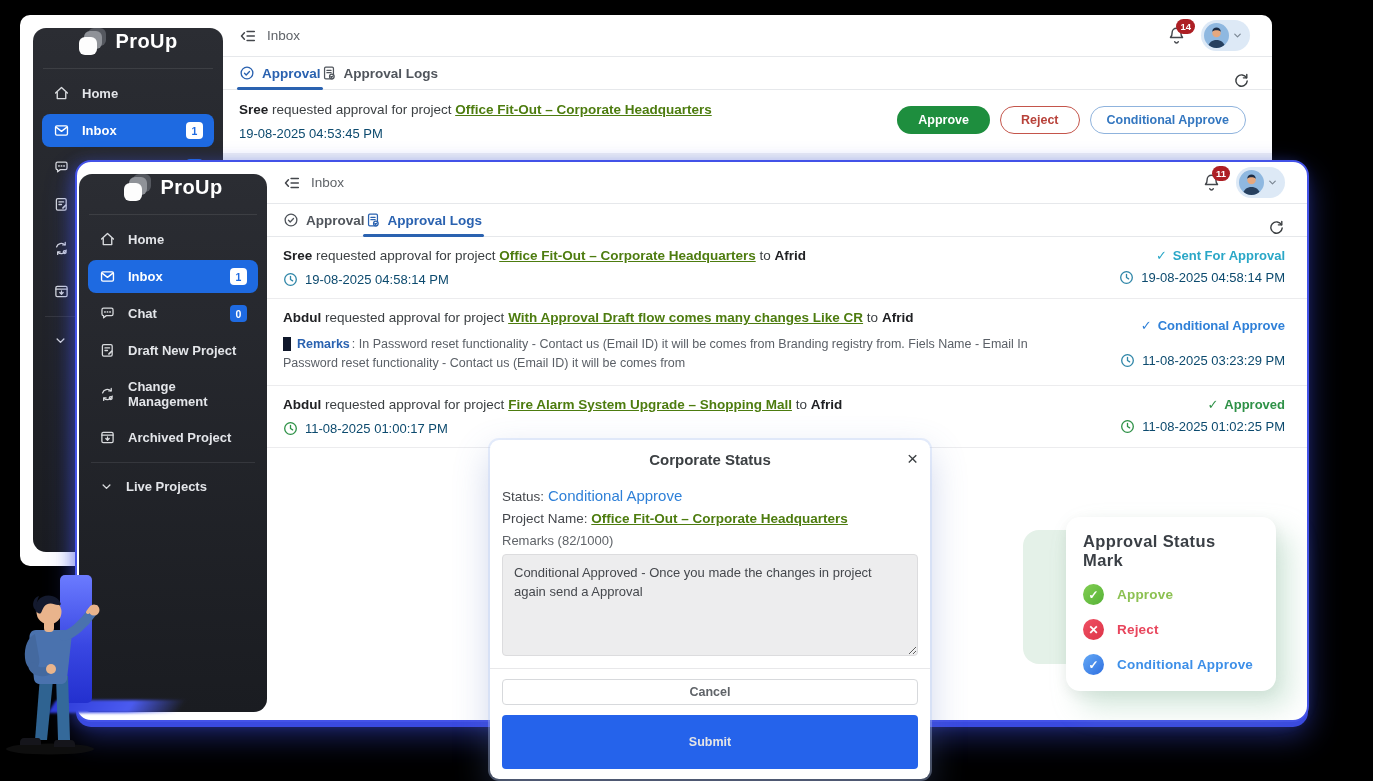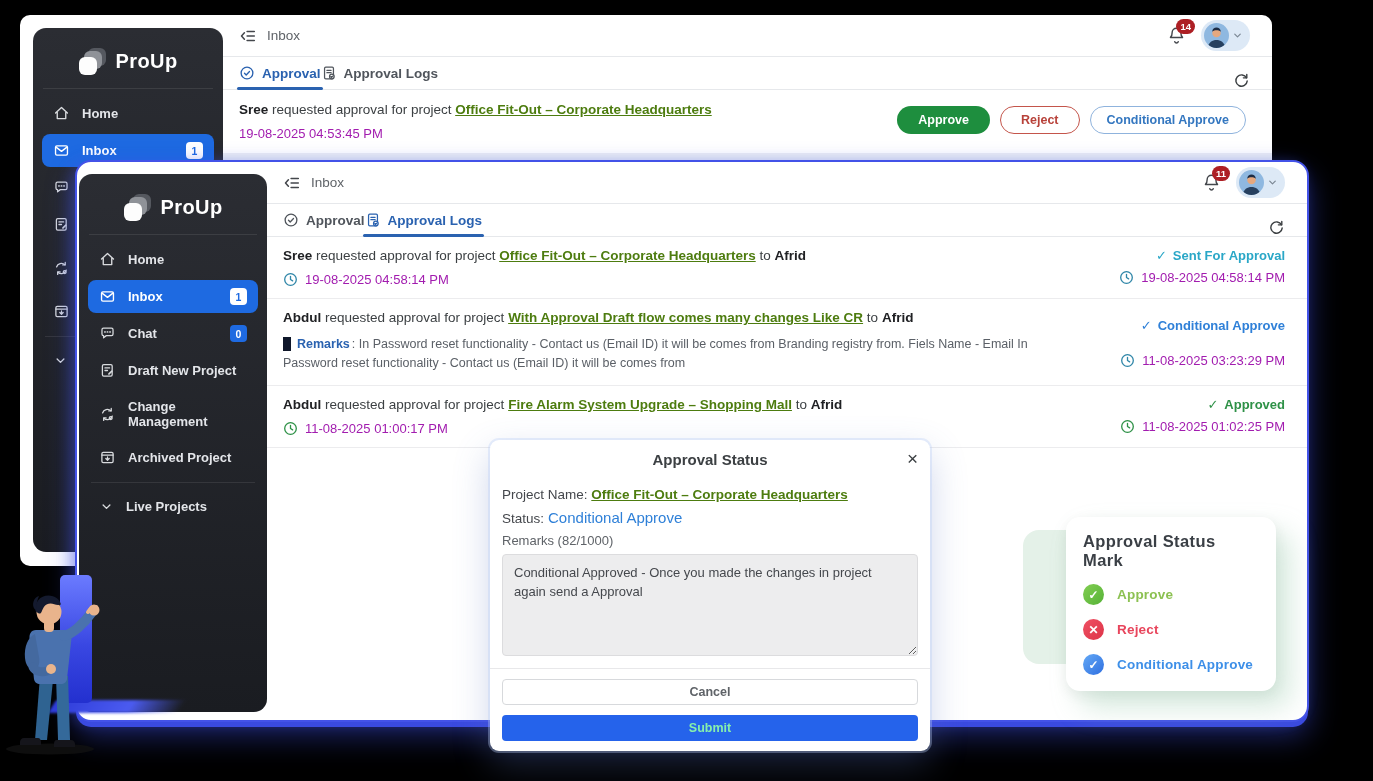--- a/index.html
+++ b/index.html
@@ -3,21 +3,21 @@
 <meta charset="utf-8">
 <style>
   * { margin:0; padding:0; box-sizing:border-box; }
   html,body { width:1373px; height:781px; }
   body { background:#000; font-family:"Liberation Sans", sans-serif; position:relative; overflow:hidden; color:#3c4043; }
   svg { display:block; }
 
   
   .win { position:absolute; background:#fff; }
   .sidebar { position:absolute; background:linear-gradient(180deg,#2b2d33 0%,#1a1c21 100%); border-radius:13px; overflow:hidden; }
-  .logo-row { display:flex; align-items:center; justify-content:center; gap:10px; padding:20px 0 13px; border-bottom:1px solid rgba(255,255,255,.09); margin:0 10px 8px; }
+  .logo-row { display:flex; align-items:center; justify-content:center; gap:10px; padding:0 0 13px; border-bottom:1px solid rgba(255,255,255,.09); margin:0 10px 8px; }
   .logo-mark { width:27px; height:27px; position:relative; }
   .logo-mark i { position:absolute; width:18px; height:18px; border-radius:6px; display:block; }
   .logo-mark i.l1 { right:0; top:0; background:#55585f; }
   .logo-mark i.l2 { right:4px; top:3px; background:#8f9298; }
   .logo-mark i.l3 { left:0; bottom:0; background:#fdfdfd; }
   .logo-text { color:#fff; font-size:20px; font-weight:700; letter-spacing:.4px; }
   .nav-item { display:flex; align-items:center; gap:12px; margin:4px 9px; padding:8px 11px; border-radius:8px; color:#e3e5e9; font-size:13px; font-weight:600; cursor:pointer; }
   .nav-item.active { background:#1e6ae1; color:#fff; }
   .nav-item svg { flex:none; }
   .nav-badge { margin-left:auto; min-width:17px; height:17px; border-radius:4px; display:flex; align-items:center; justify-content:center; font-size:10.5px; font-weight:700; padding:0 4px; }
@@ -34,21 +34,21 @@
 
   .tabs-row { display:flex; align-items:flex-end; padding:0 22px 0 16px; height:33px; border-bottom:1px solid #e6e8eb; position:relative; }
   .tab { display:flex; align-items:center; gap:7px; font-size:13.5px; font-weight:700; color:#50555c; height:100%; position:relative; cursor:pointer; }
   .tab.active { color:#2a62b0; }
   .tab.active::after { content:""; position:absolute; left:-2px; right:-2px; bottom:-1px; height:3px; background:#2a62b0; border-radius:2px; }
   .refresh-btn { margin-left:auto; cursor:pointer; }
 
   .plink { color:#4d7c0f; font-weight:700; text-decoration:underline; cursor:pointer; }
   b.user { color:#202124; font-weight:700; }
   .row-line1 { font-size:13.5px; color:#3c4043; }
-  .row-time { display:flex; align-items:center; gap:7px; font-size:13px; color:#a21caf; margin-top:9px; }
+  .row-time { display:flex; align-items:center; gap:7px; font-size:13px; color:#0c4a6e; margin-top:9px; }
 
   
   #bg-win { left:20px; top:15px; width:1252px; height:551px; border-radius:10px; }
   #bg-sidebar { left:13px; top:13px; width:190px; height:524px; }
   #bg-main { position:absolute; left:203px; top:0; right:0; }
   .req-row { display:flex; align-items:flex-start; padding:12px 26px 12px 16px; }
   .req-actions { margin-left:auto; display:flex; gap:10px; align-items:center; margin-top:4px; }
   .btn { font-size:12.5px; font-weight:600; border-radius:16px; padding:6px 20px; cursor:pointer; border:1px solid transparent; background:#fff; font-family:inherit; }
   .btn.approve { background:#1e8e3e; color:#fff; }
   .btn.reject { border-color:#c4554b; color:#b8423a; }
@@ -78,21 +78,21 @@
   .modal-title { text-align:center; font-size:15px; font-weight:700; color:#3c4043; }
   .modal-close { position:absolute; right:12px; top:7px; font-size:19px; color:#3c4043; cursor:pointer; line-height:1.3; }
   .modal-body { padding:10px 12px 0; }
   .m-line { font-size:13.5px; color:#44474c; margin-bottom:7px; }
   .m-line .status-val { color:#2f80d8; font-size:15px; margin-left:4px; }
   .m-remarks-label { font-size:13px; color:#5f6368; margin-bottom:6px; }
   .m-textarea { width:100%; height:102px; background:#ededee; border:1px solid #dcdcde; border-radius:4px; resize:both;
                 font-family:inherit; font-size:13px; color:#45484d; padding:9px 11px; line-height:1.45; outline:none; }
   .modal-foot { margin-top:8px; border-top:1px solid #e8e8ea; padding:10px 12px; display:flex; justify-content:flex-end; gap:10px;flex-direction:column; }
   .btn.cancel { border:1px solid #d7d9dc; color:#5f6368; border-radius:4px; padding:5px 16px; }
-  .btn.submit { background:#2563eb; color:#86efac; border-radius:4px; padding:5px 18px; }
+  .btn.submit { background:#2563eb; color:#e5e5e5; border-radius:4px; padding:19px 18px; }
 
   
   #legend-under { position:absolute; left:946px; top:368px; width:212px; height:134px; background:#e4f1e8; border-radius:16px; z-index:30; }
   #legend { position:absolute; left:989px; top:355px; width:210px; background:#fff; border-radius:14px; padding:15px 17px 16px; z-index:35;
             box-shadow:14px 16px 28px rgba(150,200,170,.40), 0 4px 14px rgba(0,0,0,.07); }
   .legend-title { font-size:16.5px; font-weight:600; color:#3a3f45; letter-spacing:.4px; }
   .legend-item { display:flex; align-items:center; gap:13px; margin-top:14px; }
   .legend-dot { width:21px; height:21px; border-radius:50%; display:flex; align-items:center; justify-content:center; color:#fff; font-size:12px; font-weight:700; }
   .ld-approve { background:linear-gradient(135deg,#82ce52,#56b237); }
   .ld-reject { background:linear-gradient(135deg,#ef5164,#dd3347); }
@@ -471,30 +471,30 @@
               <path d="M8 4.6V8l2.3 1.5"></path>
             </svg>
           <span>11-08-2025 01:02:25 PM</span>
         </div>
       </div>
     </div>
   </div>
 
   <div id="modal">
     <div class="modal-head">
-      <div class="modal-title">Approval Status</div>
+      <div class="modal-title">Corporate Status</div>
       <div class="modal-close">×</div>
     </div>
     <div class="modal-body">
+      <div class="m-line">
+        <span>Status:</span><span class="status-val">Conditional Approve</span>
+      </div>
       <div class="m-line">
         <span>Project Name:</span>
         <a class="plink">Office Fit-Out – Corporate Headquarters</a>
-      </div>
-      <div class="m-line">
-        <span>Status:</span><span class="status-val">Conditional Approve</span>
       </div>
       <div class="m-remarks-label">Remarks (82/1000)</div>
       <textarea class="m-textarea" style="">Conditional Approved - Once you made the changes in project again send a Approval</textarea>
     </div>
     <div class="modal-foot">
       <button class="btn cancel">Cancel</button>
       <button class="btn submit">Submit</button>
     </div>
   </div>
 

